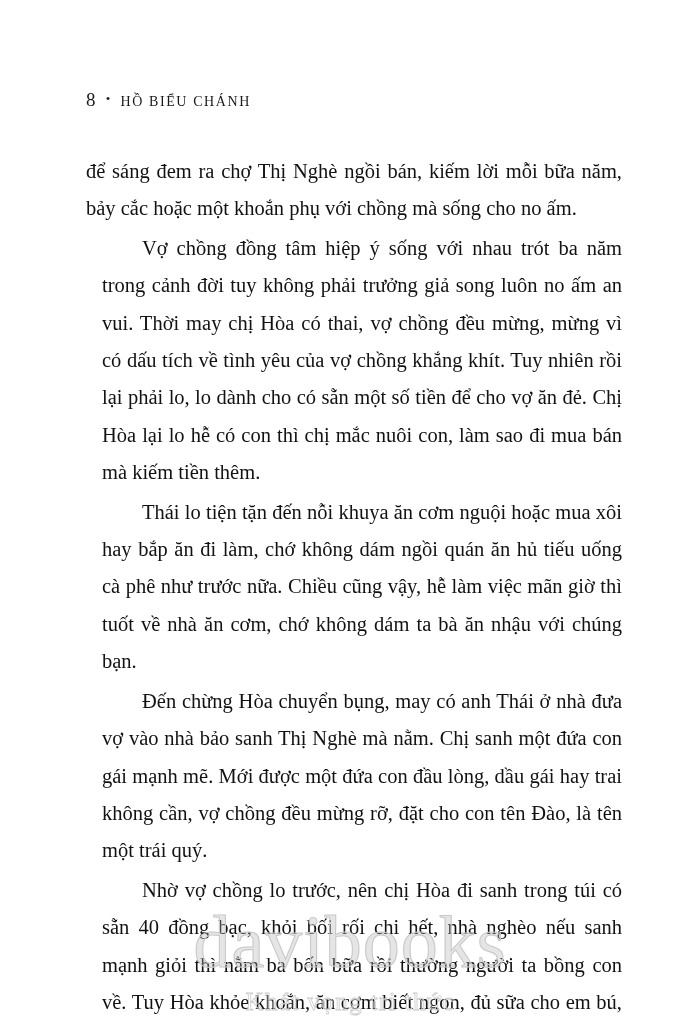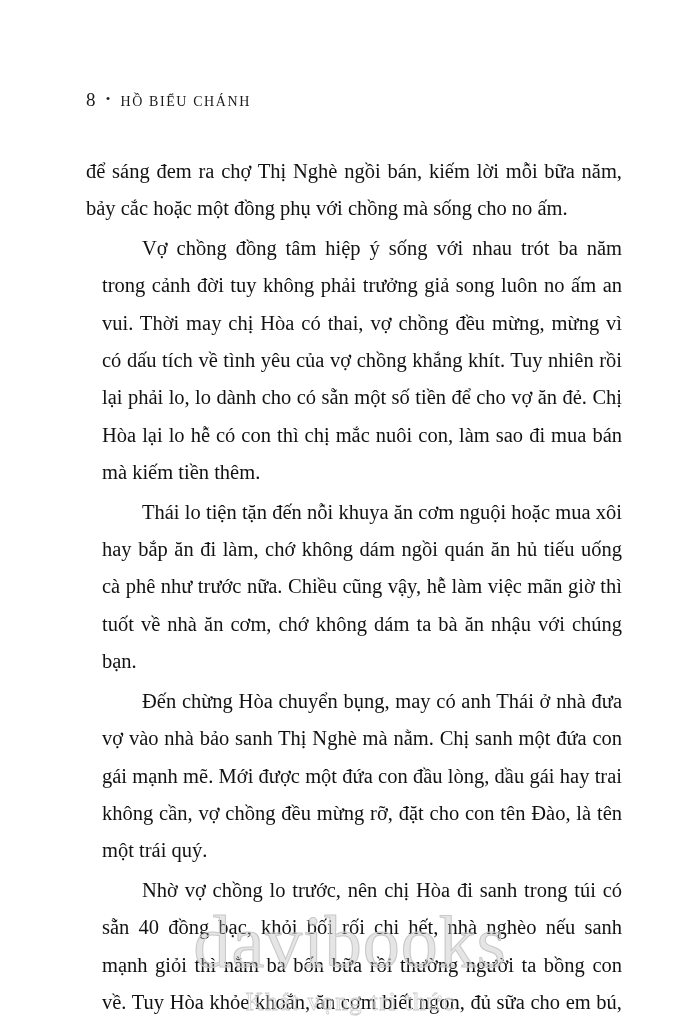--- a/index.html
+++ b/index.html
@@ -92,21 +92,21 @@
 
 <div class="page">
 
   <div class="running-head">
     <span class="folio">8</span>
     <span class="sep">•</span>
     <span class="title">HỒ BIỂU CHÁNH</span>
   </div>
 
   <div class="body-text">
-    <p>để sáng đem ra chợ Thị Nghè ngồi bán, kiếm lời mỗi bữa năm, bảy cắc hoặc một đồng phụ với chồng mà sống cho no ấm.</p>
+    <p>để sáng đem ra chợ Thị Nghè ngồi bán, kiếm lời mỗi bữa năm, bảy cắc hoặc một khoắn phụ với chồng mà sống cho no ấm.</p>
     <p class="indent">Vợ chồng đồng tâm hiệp ý sống với nhau trót ba năm trong cảnh đời tuy không phải trưởng giả song luôn no ấm an vui. Thời may chị Hòa có thai, vợ chồng đều mừng, mừng vì có dấu tích về tình yêu của vợ chồng khắng khít. Tuy nhiên rồi lại phải lo, lo dành cho có sẵn một số tiền để cho vợ ăn đẻ. Chị Hòa lại lo hễ có con thì chị mắc nuôi con, làm sao đi mua bán mà kiếm tiền thêm.</p>
     <p class="indent">Thái lo tiện tặn đến nỗi khuya ăn cơm nguội hoặc mua xôi hay bắp ăn đi làm, chớ không dám ngồi quán ăn hủ tiếu uống cà phê như trước nữa. Chiều cũng vậy, hễ làm việc mãn giờ thì tuốt về nhà ăn cơm, chớ không dám ta bà ăn nhậu với chúng bạn.</p>
     <p class="indent">Đến chừng Hòa chuyển bụng, may có anh Thái ở nhà đưa vợ vào nhà bảo sanh Thị Nghè mà nằm. Chị sanh một đứa con gái mạnh mẽ. Mới được một đứa con đầu lòng, dầu gái hay trai không cần, vợ chồng đều mừng rỡ, đặt cho con tên Đào, là tên một trái quý.</p>
     <p class="indent">Nhờ vợ chồng lo trước, nên chị Hòa đi sanh trong túi có sẵn 40 đồng bạc, khỏi bối rối chi hết, nhà nghèo nếu sanh mạnh giỏi thì nằm ba bốn bữa rồi thường người ta bồng con về. Tuy Hòa khỏe khoắn, ăn cơm biết ngon, đủ sữa cho em bú, nhưng Thái muốn vợ nằm lâu cho có người săn sóc lại thêm cô mụ cũng nài ép nằm cho đủ tám bữa, em rụng rún</p>
   </div>
 
   <div class="watermark">
     <div class="wm-main">davibooks</div>
     <div class="wm-sub">Khát vọng tri thức</div>
   </div>

